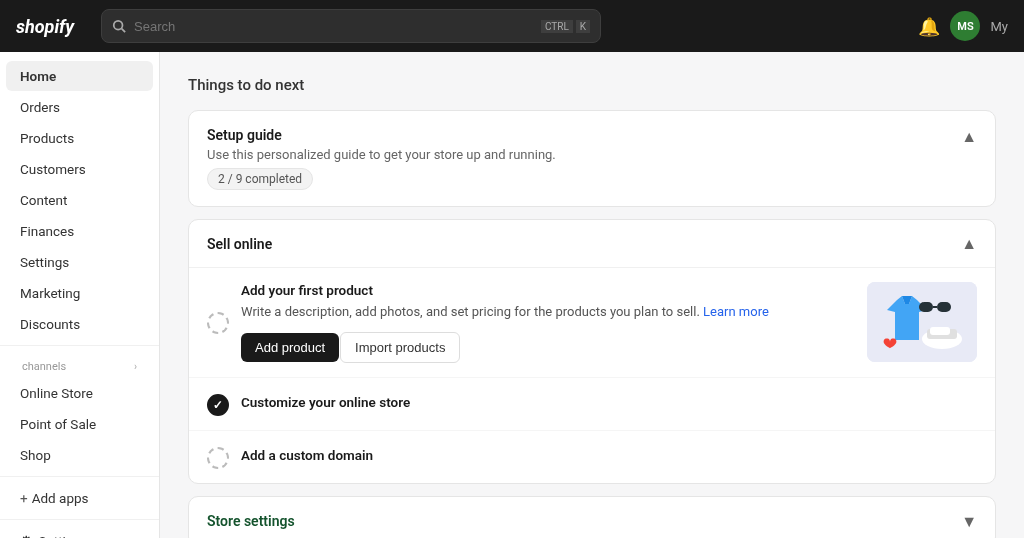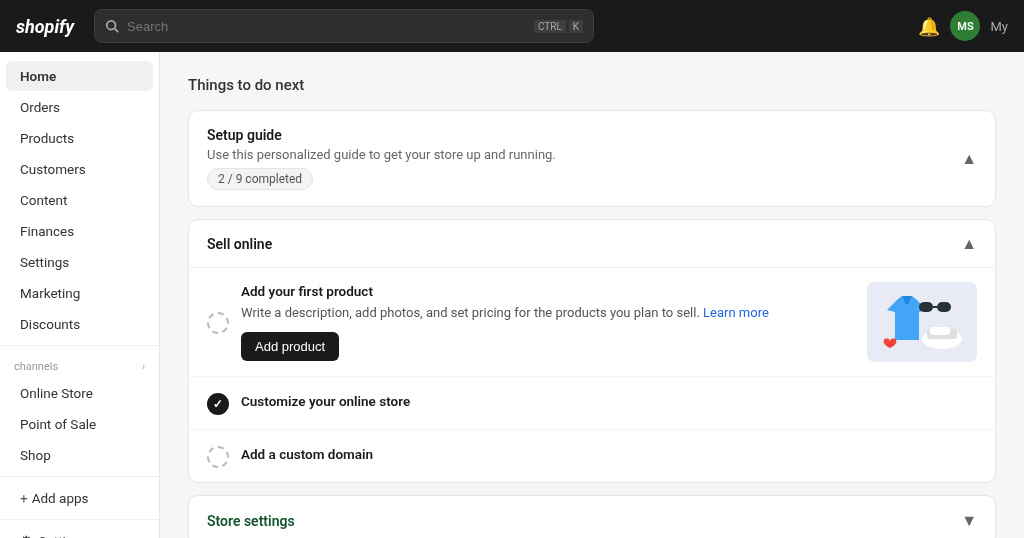--- a/index.html
+++ b/index.html
@@ -13,21 +13,21 @@
       align-items: center;
       padding: 0 16px;
       flex-shrink: 0;
       gap: 12px;
     }
     .topnav-logo {
       color: #fff;
       font-size: 18px;
       font-weight: 700;
       font-style: italic;
-      margin-right: 8px;
+      margin-right: 15px;
       white-space: nowrap;
     }
     .topnav-search {
       flex: 1;
       max-width: 500px;
       background: #2e2e2e;
       border: 1px solid #3e3e3e;
       border-radius: 8px;
       height: 34px;
       display: flex;
@@ -107,21 +107,21 @@
       font-size: 13.5px;
       color: #333;
       cursor: pointer;
       border-radius: 6px;
       margin: 1px 6px;
     }
     .sidebar-item.active { background: #f0f0f0; font-weight: 600; }
     .sidebar-section-label {
       font-size: 11px;
       color: #999;
-      padding: 8px 14px 4px;
+      padding: 8px 22px 4px;
       text-transform: none;
       display: flex;
       align-items: center;
       justify-content: space-between;
     }
     .sidebar-section-label .chevron {
       font-size: 10px;
       color: #aaa;
     }
     .sidebar-divider {
@@ -147,21 +147,20 @@
     
     .card {
       background: #fff;
       border: 1px solid #e5e5e5;
       border-radius: 10px;
       margin-bottom: 12px;
       overflow: hidden;
     }
     .card-header {
       display: flex;
-      align-items: center;
       justify-content: space-between;
       padding: 16px 18px;
       cursor: pointer;
     }
     .card-header-left h3 {
       font-size: 14px;
       font-weight: 600;
       color: #1a1a1a;
       margin-bottom: 4px;
     }
@@ -428,20 +427,21 @@
       <div class="task-item">
         <div class="task-radio"></div>
         <div class="task-content">
           <div class="task-title">Add your first product</div>
           <div class="task-desc">
             <span>Write a description, add photos, and set pricing for the products you plan to sell.</span>
             <a href="#"> <span>Learn more</span></a>
           </div>
           <div class="task-actions">
             <button class="btn-primary">Add product</button>
+            <button class="btn-secondary">Import products</button>
           </div>
         </div>
 
         <div class="product-image-preview">
           <svg viewBox="0 0 110 80" xmlns="http://www.w3.org/2000/svg">
             <rect width="110" height="80" fill="#e8eaf6"></rect>
 
             <g transform="translate(10,8)">
               <polygon points="20,10 10,20 18,22 18,50 42,50 42,22 50,20 40,10 35,6 32,14 28,14 25,6" fill="#42a5f5"></polygon>
               <polygon points="32,14 28,14 25,6 35,6" fill="#1e88e5"></polygon>

